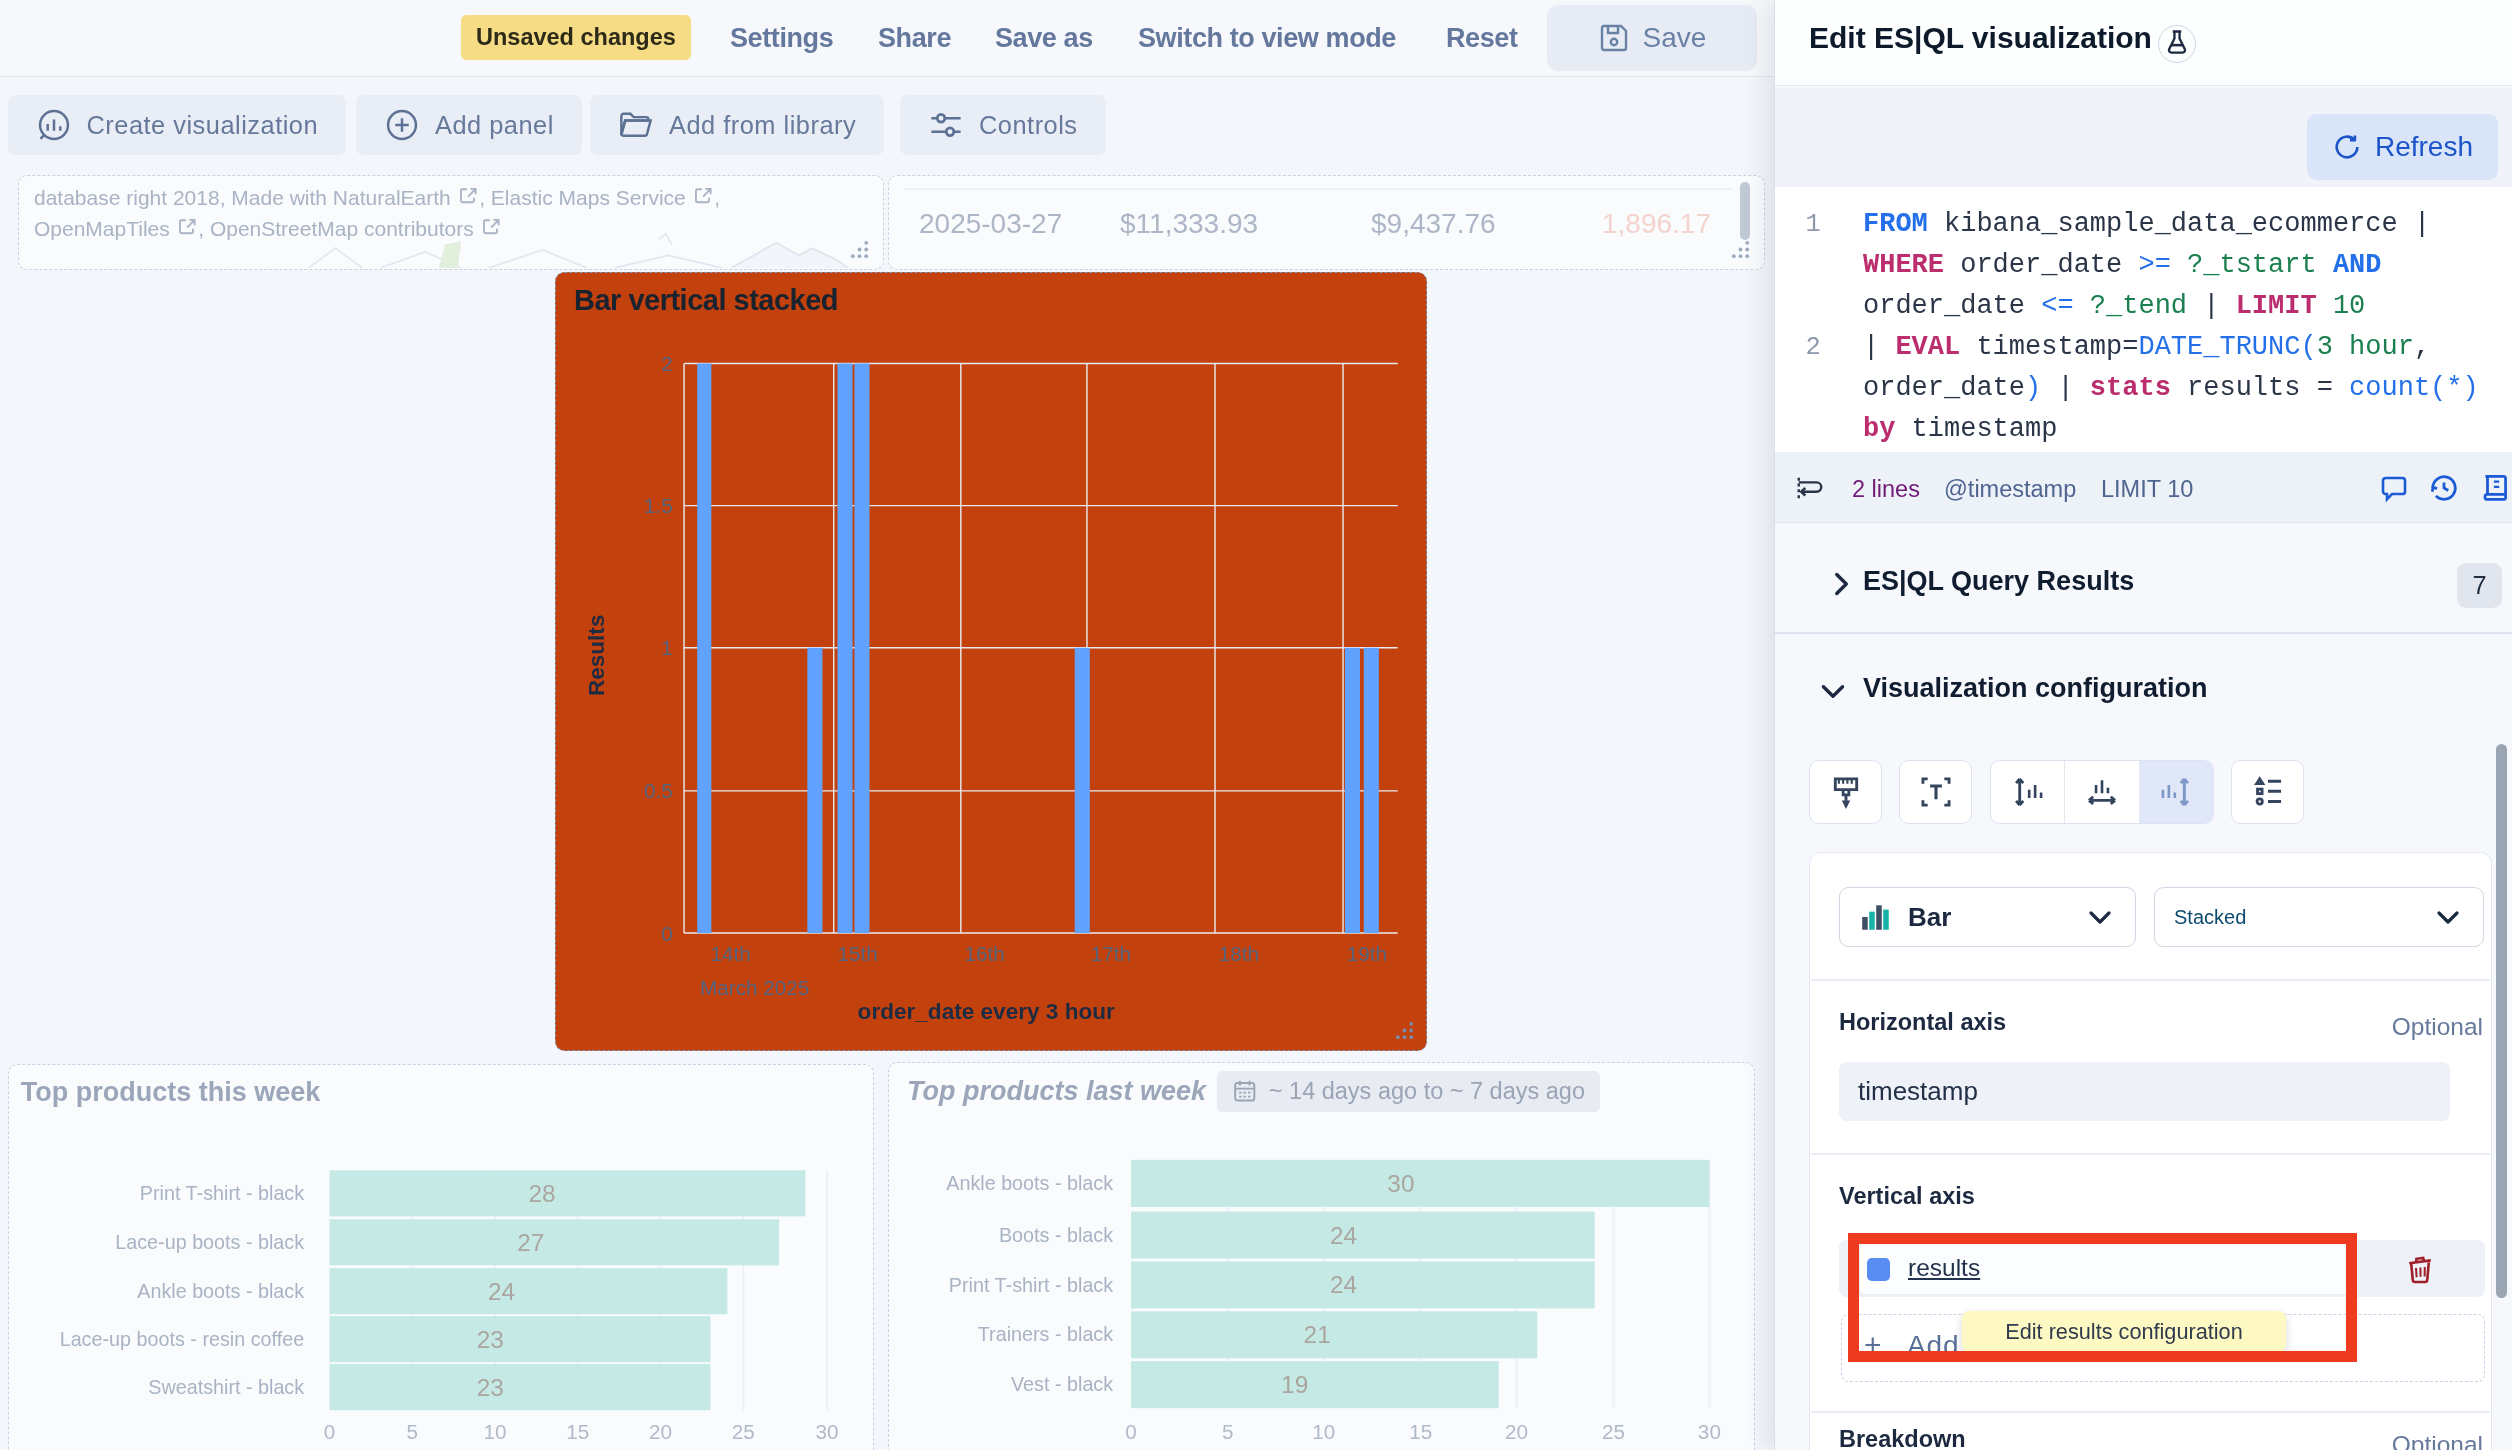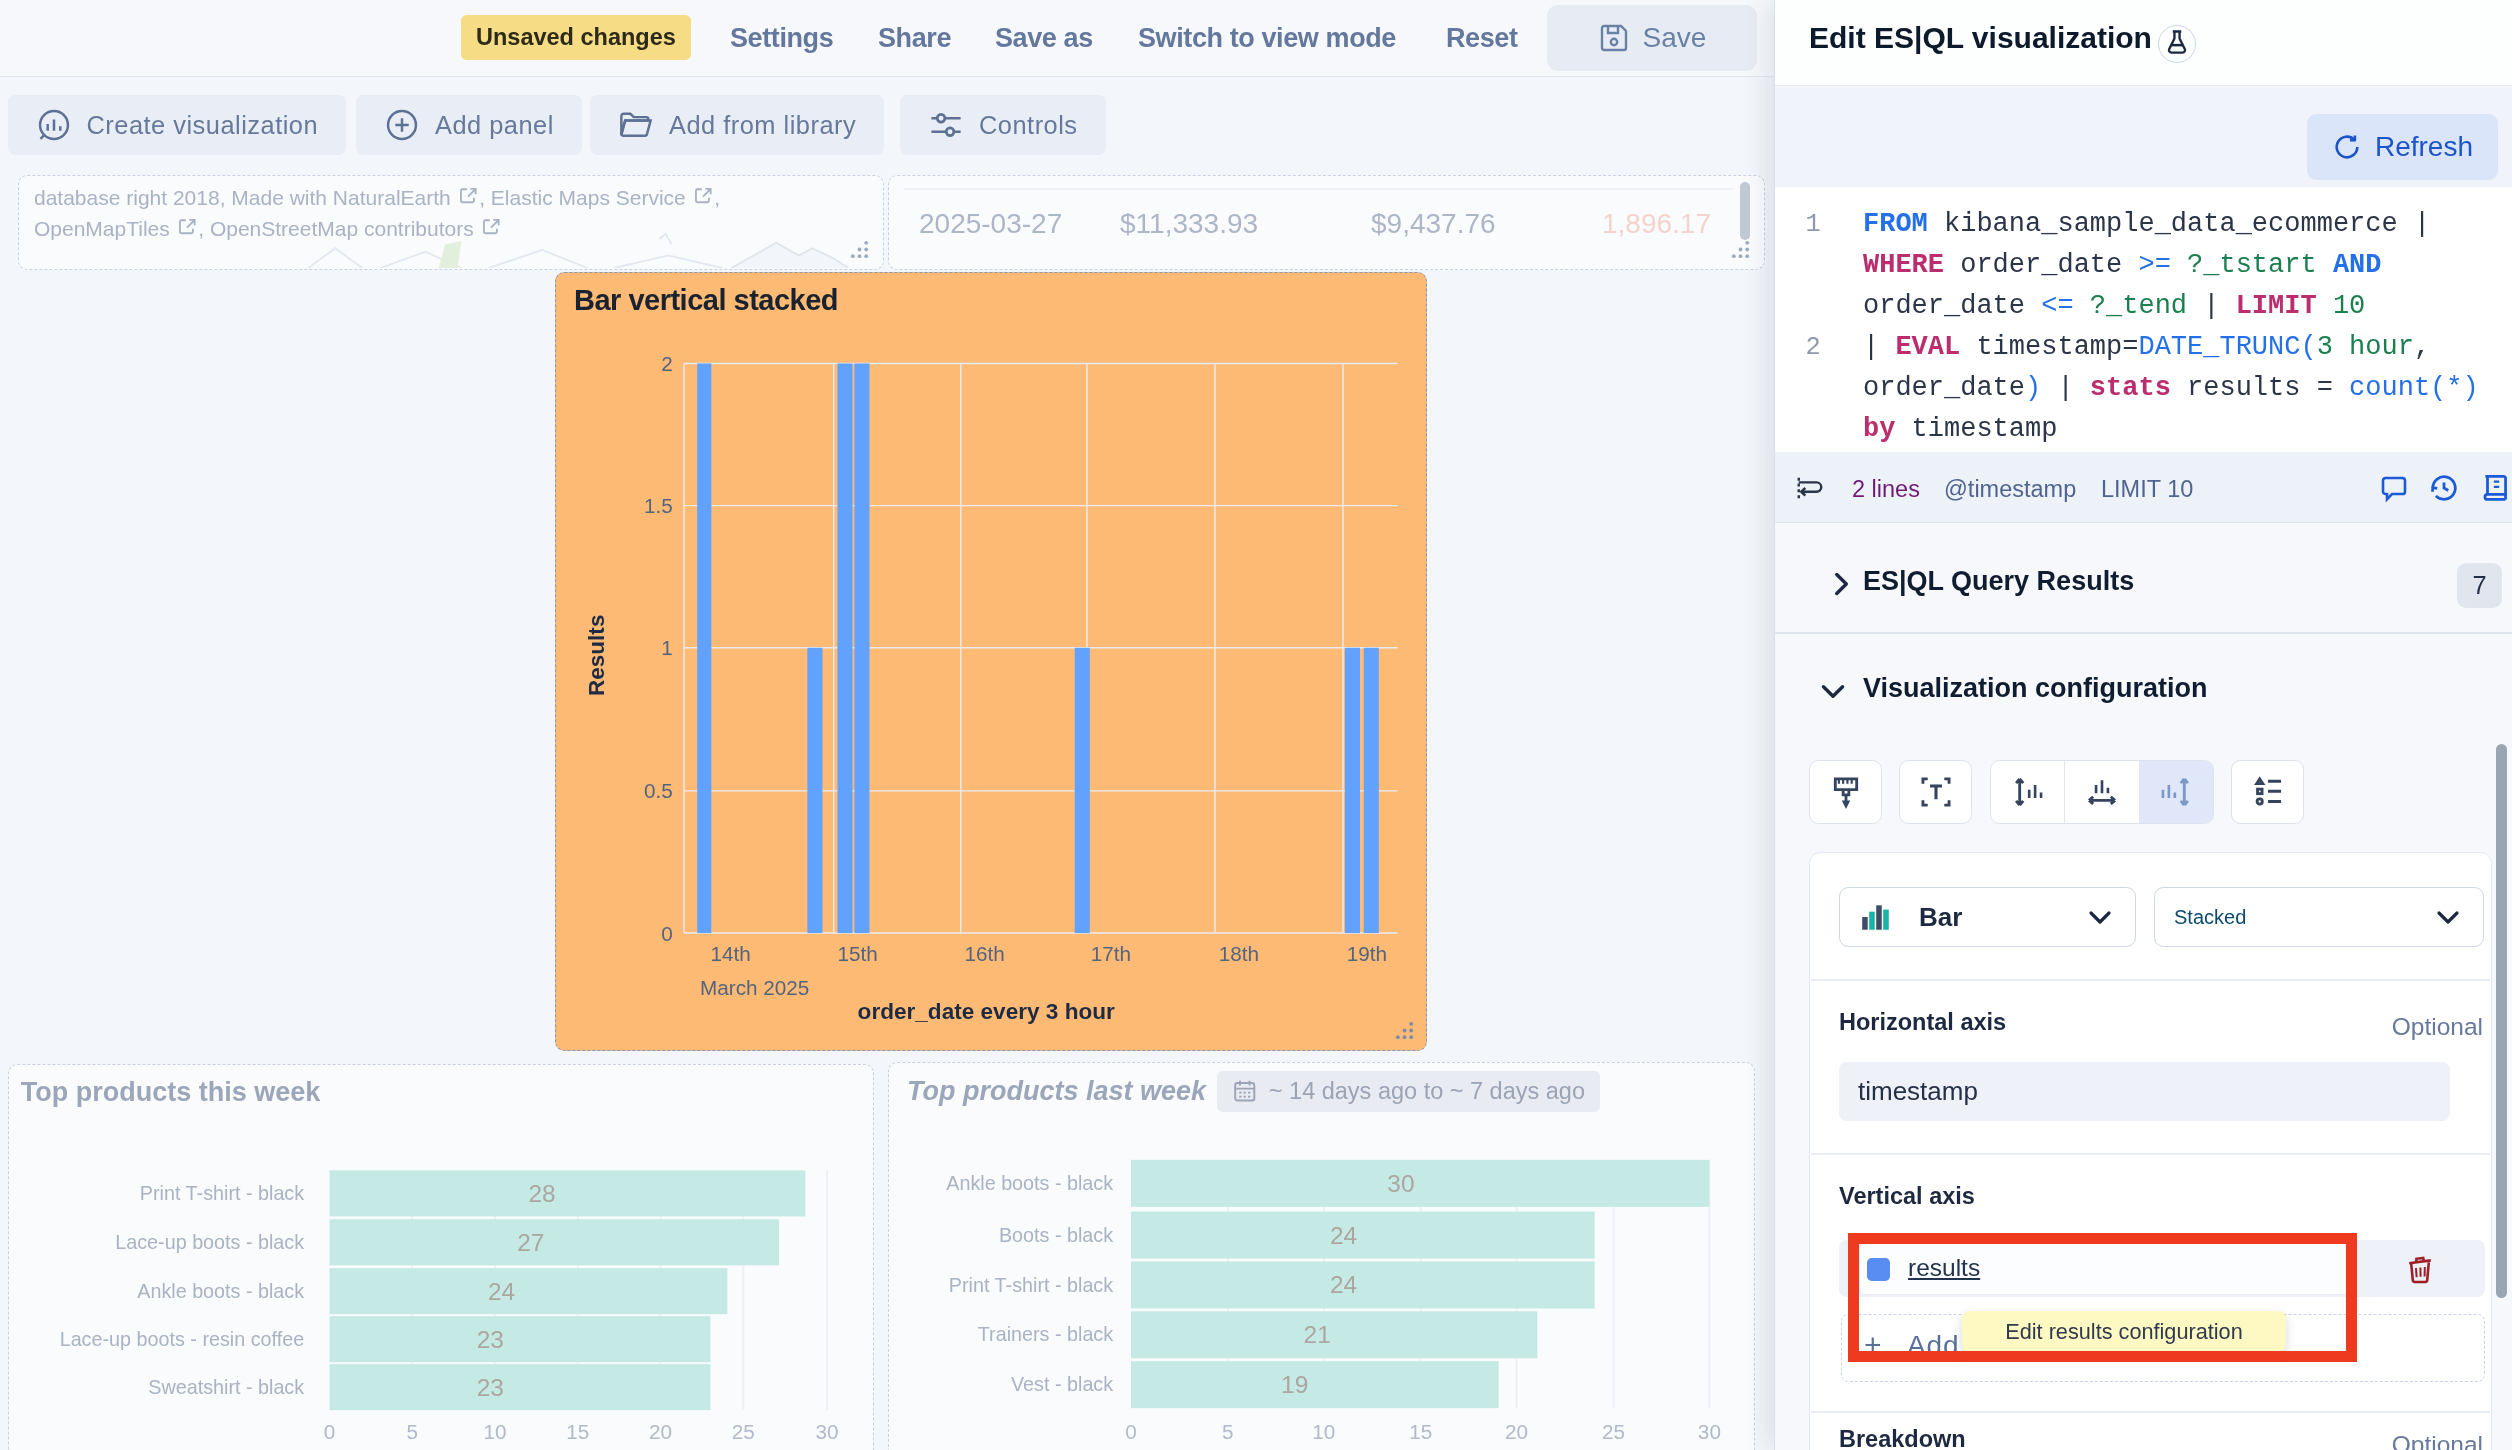--- a/index.html
+++ b/index.html
@@ -12,21 +12,21 @@
   .badge-unsaved { left:461px; top:15px; height:45px; padding:0 15px; background:#f5dc85; border-radius:5.6px;
     font-size:23.5px; font-weight:700; color:#2e2a18; line-height:45px; }
   .navlink { font-size:27px; font-weight:600; color:#64789d; top:22.6px; letter-spacing:-0.4px; }
   .btn-save { left:1547px; top:4.7px; width:210px; height:66px; background:#e7ecf4; border-radius:11.3px;
     display:flex; align-items:center; justify-content:center; gap:13px; color:#6a81a6; font-size:28px; font-weight:500; }
   
   .tbtn { top:95px; height:60px; background:#e9edf6; border-radius:7.5px; display:flex; align-items:center;
     gap:15px; padding:0 28px; color:#66799b; font-size:25.4px; font-weight:500; letter-spacing:0.5px; }
   
   .panel { background:#f9fbfd; border:1.9px dashed #c7d1e2; border-radius:9.4px; }
-  .panel-focus { background:#fdba74; border:1.9px dashed #8197bb; border-radius:9.4px;padding-left:8px; }
+  .panel-focus { background:#c2410c; border:1.9px dashed #8197bb; border-radius:9.4px;padding-left:8px; }
   .fade-title { font-size:27px; font-weight:700; color:#9ba6ba; }
   .attr-text { font-size:21px; color:#a9b3c4; line-height:31px; white-space:nowrap; }
   
   #flyout { left:1774px; top:0; width:738px; height:1450px; background:#f6f8fb; border-left:1.9px solid #d9dfe9;
     box-shadow:-9.4px 0 22.6px rgba(50,60,90,0.10); }
   .fly-h1 { font-size:30px; font-weight:700; color:#0d1a2b; }
   .sec-title { font-size:27px; font-weight:700; color:#101d31; }
   .code { font-family:"Liberation Mono", monospace; font-size:27px; line-height:41px; white-space:pre; color:#2b3548; }
   .kb { color:#2470e8; font-weight:700; }
   .ko { color:#2470e8; }
@@ -398,21 +398,21 @@
     <div class="abs iconbtn" style="left:456px;">
       <svg width="38" height="38" viewBox="0 0 16 16" fill="none" stroke="#35445e" stroke-width="1.2">
         <path d="M3.2 4.5 L4.5 2.5 L5.8 4.5 Z"></path>
         <rect x="3.6" y="6.8" width="1.9" height="1.9"></rect>
         <circle cx="4.5" cy="12" r="1.1"></circle>
         <path d="M8 3.5 h5.5 M8 7.7 h5.5 M8 12 h5.5" stroke-width="1.3"></path>
       </svg>
     </div>
 
     <div class="abs" style="left:34px; top:852px; width:683px; height:659px; background:#ffffff; border:1.9px solid #e2e7f0; border-radius:11.3px;"></div>
-    <div class="abs" style="left:64px; top:887px; width:297px; height:60px; background:#fff; border:1.9px solid #cfd7e4; border-radius:9.4px; display:flex; align-items:center; padding:0 19px; gap:26px;">
+    <div class="abs" style="left:64px; top:887px; width:297px; height:60px; background:#fff; border:1.9px solid #cfd7e4; border-radius:9.4px; display:flex; align-items:center; padding:0 19px; gap:15px;">
       <svg width="34" height="34" viewBox="0 0 16 16" fill="none">
         <rect x="1.5" y="8" width="2.6" height="6" fill="#3d4d66"></rect>
         <rect x="4.8" y="5.5" width="2.6" height="8.5" fill="#17b3a6"></rect>
         <rect x="8.1" y="2.5" width="2.6" height="11.5" fill="#3d4d66"></rect>
         <rect x="11.4" y="4.5" width="2.6" height="9.5" fill="#17b3a6"></rect>
       </svg>
       <span style="font-size:26px; font-weight:700; color:#1c2940;">Bar</span>
       <svg style="margin-left:auto;" width="32" height="32" viewBox="0 0 16 16" fill="none" stroke="#1c2940" stroke-width="1.6" stroke-linecap="round" stroke-linejoin="round">
           <path d="M3.5 6 L8 10.5 L12.5 6"></path>
         </svg>

